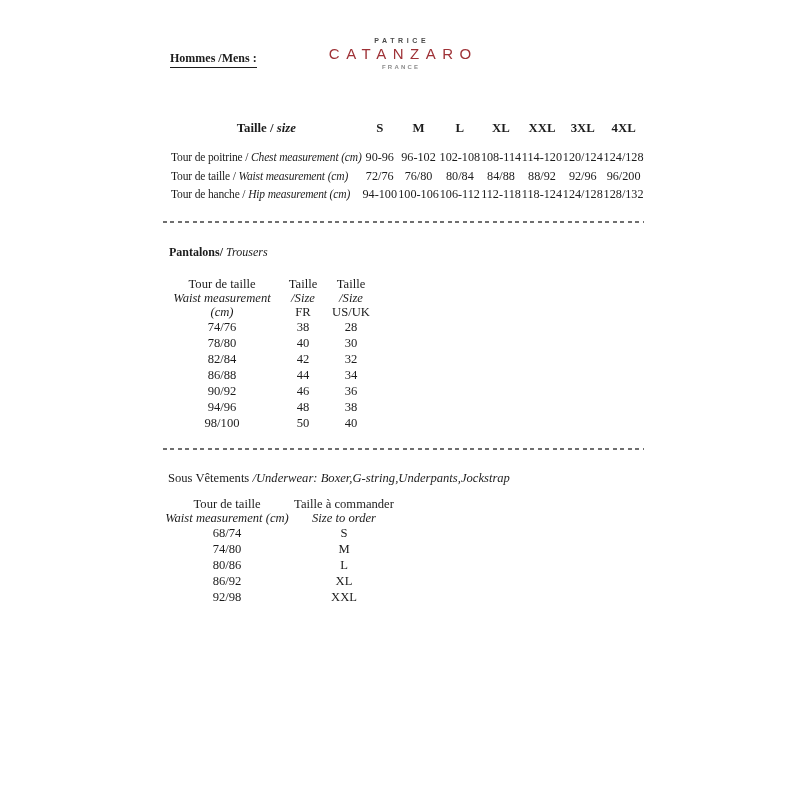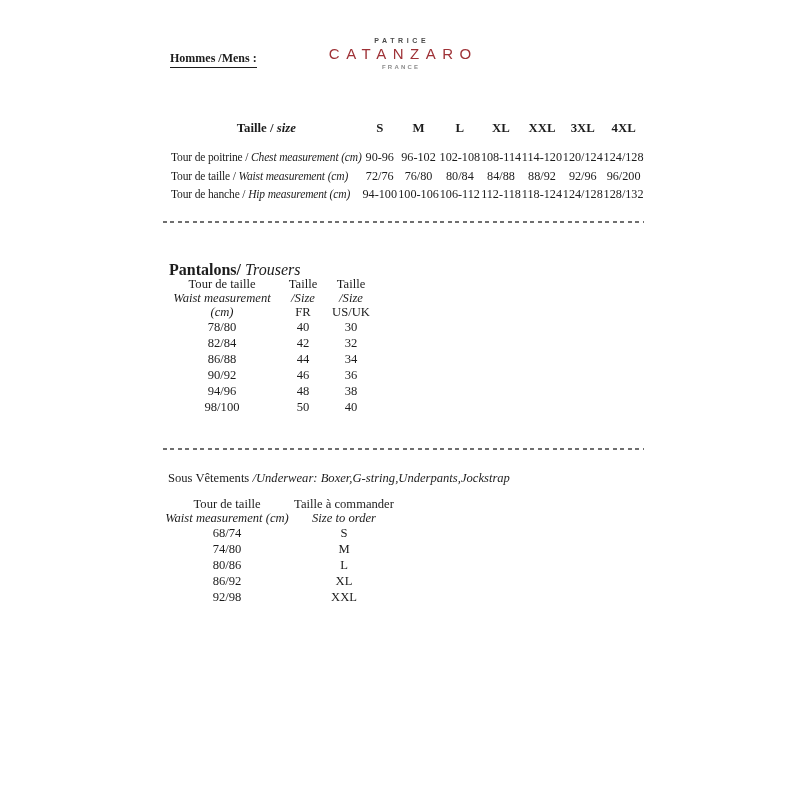--- a/index.html
+++ b/index.html
@@ -9,21 +9,21 @@
   }
   
   .logo { position:absolute; top:37px; left:0; width:800px; text-align:center;
           font-family:"Liberation Sans", sans-serif; }
   .logo-top  { font-size:7px;  letter-spacing:3.6px; font-weight:bold; color:#4a4a4a; line-height:8px; text-indent:3.6px; }
   .logo-main { font-size:15px; letter-spacing:6.5px; color:#9e3136; line-height:14px; margin-top:2px; text-indent:6.5px; }
   .logo-sub  { font-size:6px;  letter-spacing:2.2px; font-weight:bold; color:#8a8a8a; line-height:7px; margin-top:3px; text-indent:2.2px; }
   
   .h-mens { position:absolute; left:170px; top:51px; font-size:12px; font-weight:bold; }
   .h-mens .underline { border-bottom:1.6px solid #1c1c1c; padding-bottom:1px; display:inline-block; }
-  .h-trousers { position:absolute; left:169px; top:261px; font-size:16px; }
+  .h-trousers { position:absolute; left:169px; top:245px; font-size:12px; }
   .h-underwear { position:absolute; left:168px; top:471px; font-size:12.6px; }
   .b  { font-weight:bold; }
   .it { font-style:italic; }
   
   .sep { position:absolute; left:163px; width:485px; height:2px;
          background:repeating-linear-gradient(90deg,#6f6f6f 0 4px,transparent 4px 7.5px); }
   .sep1 { top:221px; } .sep2 { top:448px; }
   
   .tbl { border-collapse:collapse; table-layout:fixed; position:absolute; }
   .tbl td { padding:0; white-space:nowrap; }
@@ -122,20 +122,25 @@
       <td class="c1 small-it">Waist measurement</td>
       <td class="c2 small-it">/Size</td>
       <td class="c3 small-it">/Size</td>
     </tr>
     <tr class="hrow">
       <td class="c1 small-it">(cm)</td>
       <td class="c2">FR</td>
       <td class="c3">US/UK</td>
     </tr>
     <tr>
+      <td class="c1">74/76</td>
+      <td class="c2">38</td>
+      <td class="c3">28</td>
+    </tr>
+    <tr>
       <td class="c1">78/80</td>
       <td class="c2">40</td>
       <td class="c3">30</td>
     </tr>
     <tr>
       <td class="c1">82/84</td>
       <td class="c2">42</td>
       <td class="c3">32</td>
     </tr>
     <tr>

